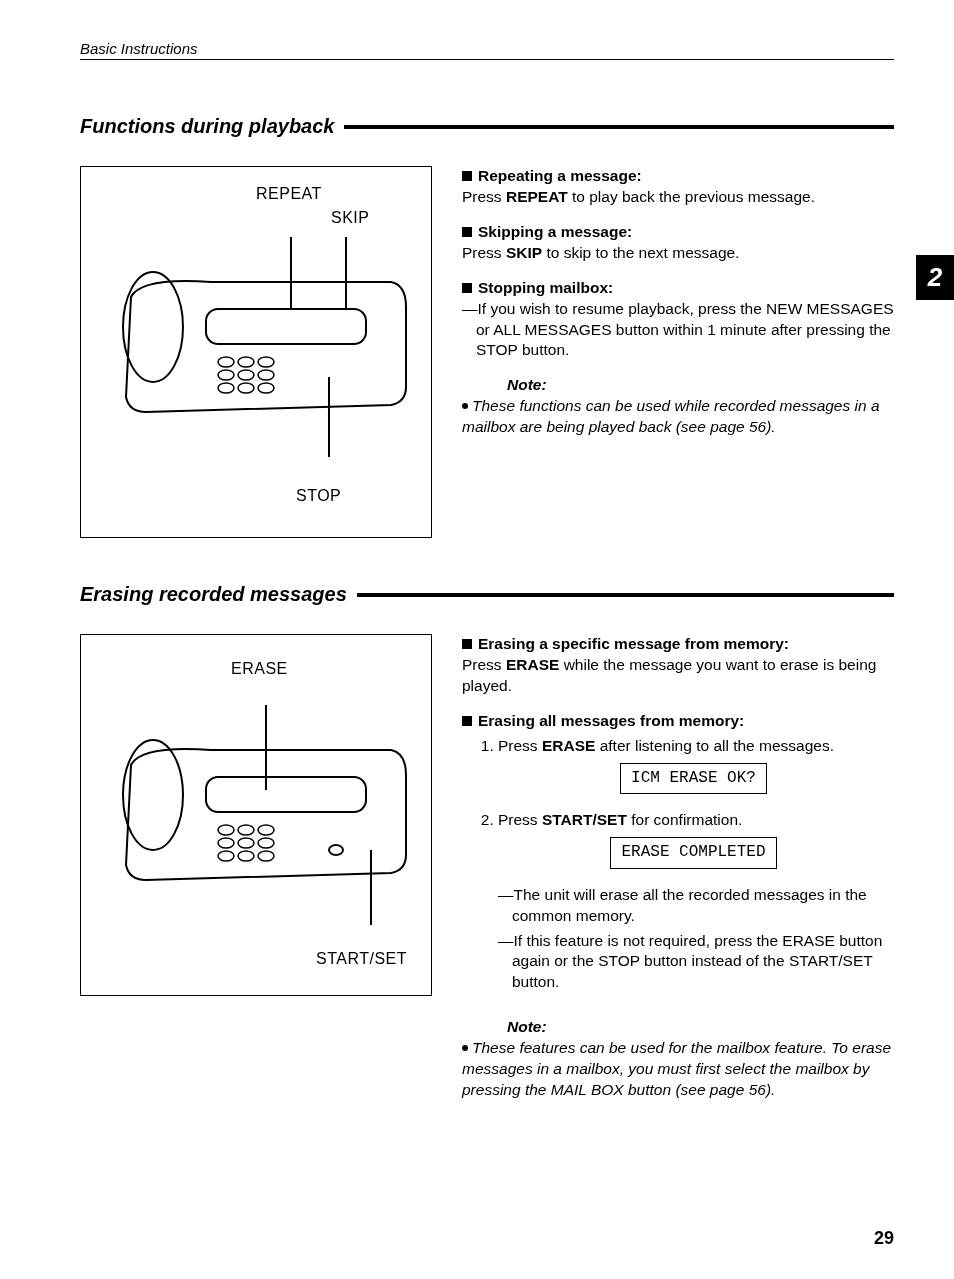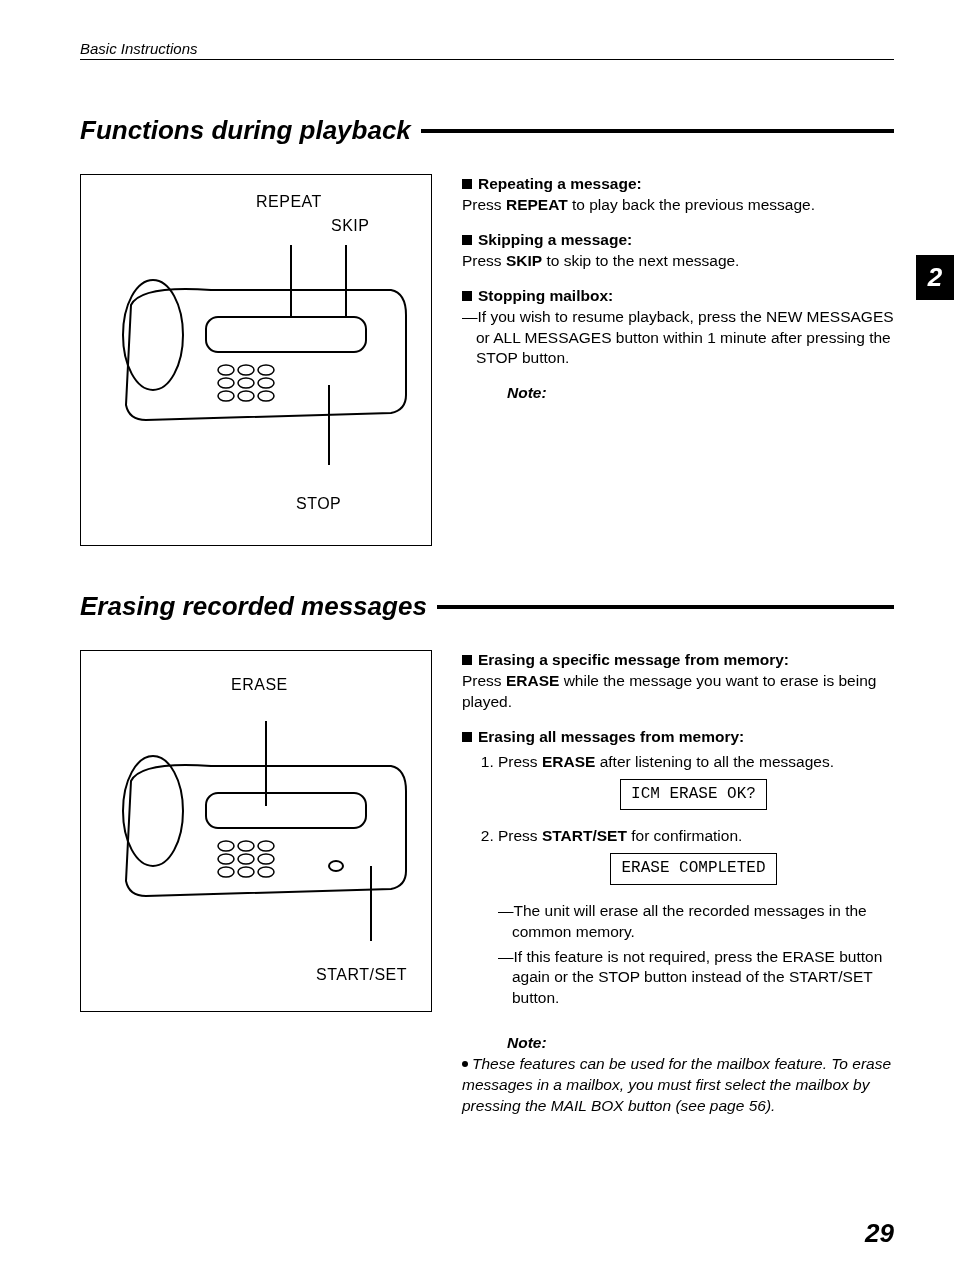--- a/index.html
+++ b/index.html
@@ -24,21 +24,21 @@
     margin-bottom: 55px;
   }
   .section-title-row {
     display: flex;
     align-items: center;
     margin-bottom: 28px;
   }
   .section-title {
     font-weight: bold;
     font-style: italic;
-    font-size: 26px;
+    font-size: 20px;
     margin-right: 10px;
     white-space: nowrap;
   }
   .title-rule {
     flex: 1;
     height: 4px;
     background: #000;
   }
   .two-col {
     display: flex;
@@ -100,23 +100,22 @@
     display: inline-block;
     margin: 6px 0 12px 0;
   }
   .lcd-wrap { text-align: center; padding-right: 5px; }
   ol.steps { padding-left: 36px; margin:4px 0 0 0; }
   ol.steps li { margin-bottom: 4px; }
   .page-number {
     position: absolute;
     bottom: 30px;
     right: 60px;
-    font-style: italic;
     font-weight: bold;
-    font-size: 26px;
+    font-size: 18px;
   }
 
   
   .fax-svg { position:absolute; left:10px; top:70px; width:330px; height:220px; }
 
 </style>
 </head>
 <body>
 
 <div class="page">
@@ -174,20 +173,23 @@
           <span>Press </span><b>SKIP</b><span> to skip to the next message.</span>
         </p>
       </div>
 
       <div class="bullet-block">
         <span class="blk-bullet"></span><span class="bullet-title">Stopping mailbox:</span>
         <p class="indent dash-indent">—If you wish to resume playback, press the NEW MESSAGES or ALL MESSAGES button within 1 minute after pressing the STOP button.</p>
       </div>
 
       <div class="note-head">Note:</div>
+      <p class="note-body">
+        <span class="note-bullet"></span><span>These functions can be used while recorded messages in a mailbox are being played back (see page 56).</span>
+      </p>
     </div>
   </div>
 
   <div class="section-title-row" style="margin-top:45px;">
     <span class="section-title">Erasing recorded messages</span>
     <span class="title-rule"></span>
   </div>
 
   <div class="two-col">
     <div class="figure-box" style="height:360px;">

